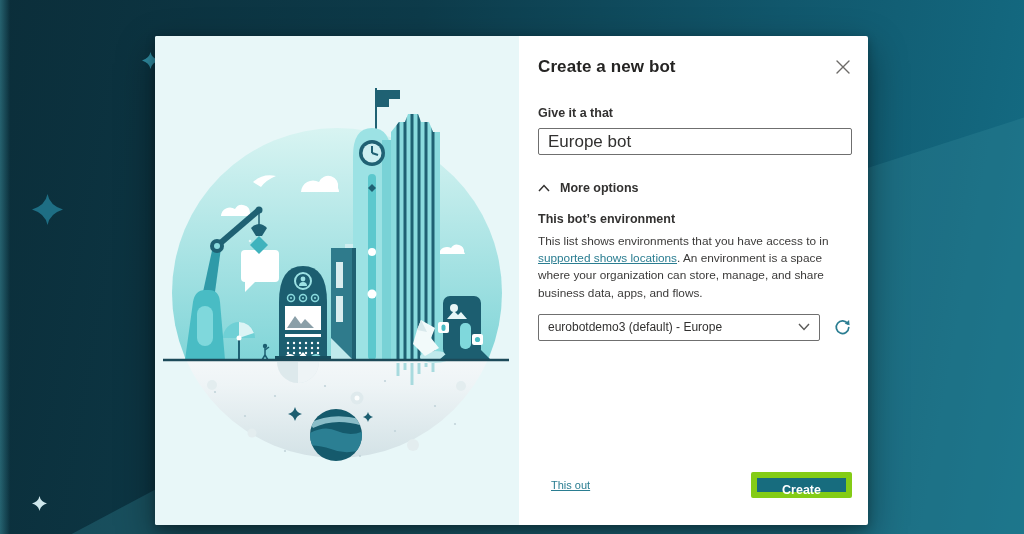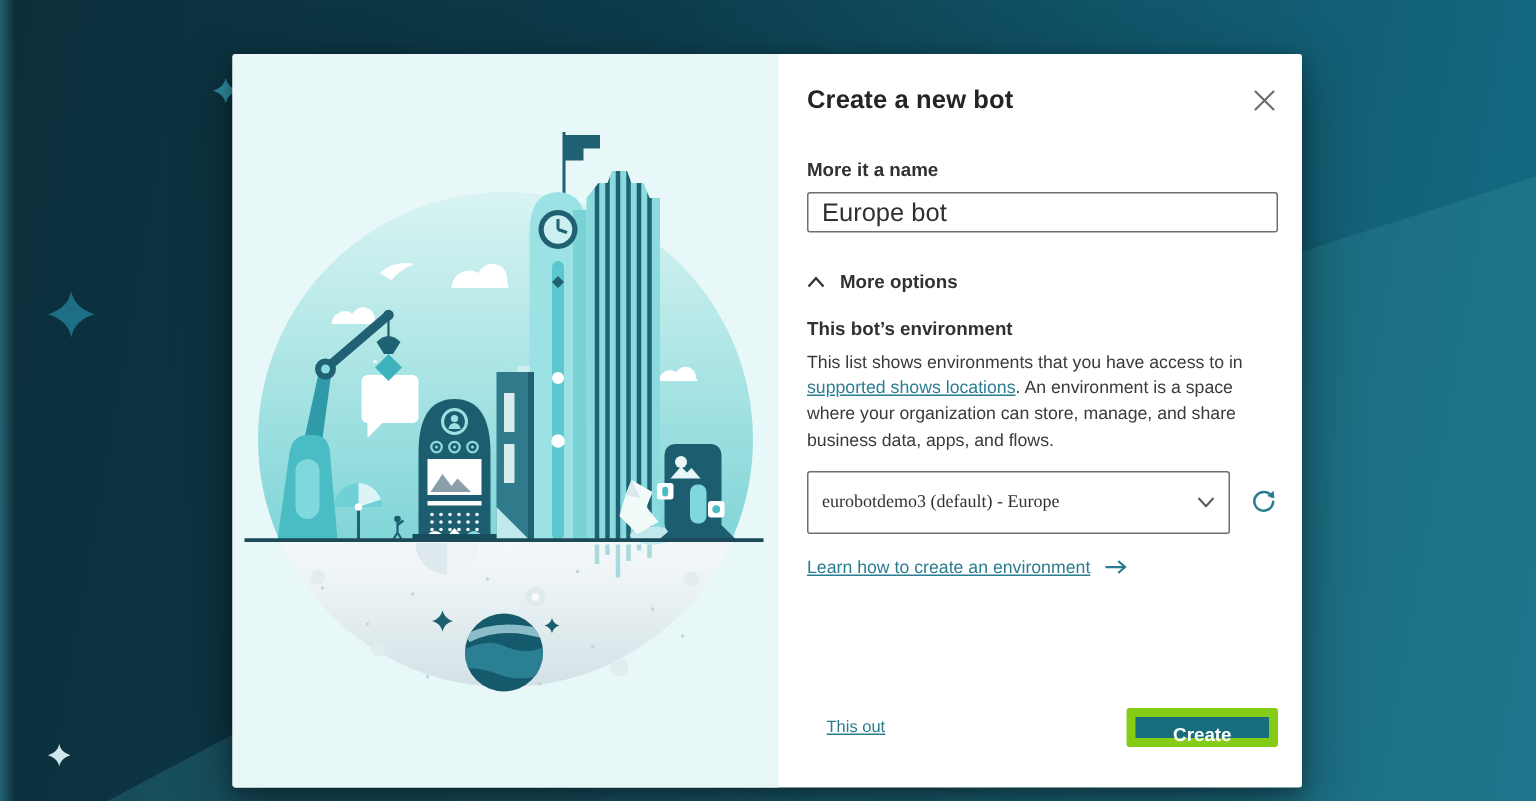--- a/index.html
+++ b/index.html
@@ -32,22 +32,22 @@
     width:100%;box-sizing:border-box;height:27px;border:1px solid #6f6f6f;border-radius:2px;
     font-family:inherit;font-size:17px;color:#323130;padding:0 9px;outline:none;background:#fff;
   }
   .more-options{display:flex;align-items:center;gap:10px;margin-top:26px;cursor:pointer;}
   .more-options-label{font-size:12.5px;font-weight:700;color:#323130;}
   .env-heading{font-size:12.5px;font-weight:700;color:#323130;margin-top:17px;}
   .env-desc{font-size:11.8px;color:#3b3a39;line-height:1.46;margin-top:7px;}
   .inline-link{color:#2a7d91;text-decoration:underline;cursor:pointer;}
   .combo-row{display:flex;align-items:center;margin-top:12px;}
   .combobox{
-    width:282px;height:42px;border:1px solid #6f6f6f;border-radius:2px;background:#fff;
-    display:flex;align-items:center;justify-content:space-between;padding:0 9px;box-sizing:border-box;cursor:pointer;font-family:Liberation Serif, serif;
+    width:282px;height:27px;border:1px solid #6f6f6f;border-radius:2px;background:#fff;
+    display:flex;align-items:center;justify-content:space-between;padding:0 9px;box-sizing:border-box;cursor:pointer;
   }
   .combobox-value{font-size:12px;color:#323130;}
   .refresh-btn{background:none;border:none;padding:0;margin-left:13px;cursor:pointer;line-height:0;}
   .learn-row{display:flex;align-items:center;gap:9px;margin-top:15px;}
   .learn-link{font-size:11.8px;color:#2a7d91;text-decoration:underline;cursor:pointer;}
   .dlg-footer{position:absolute;left:19px;right:22px;bottom:27px;display:flex;align-items:center;}
   .signed-in{font-size:11px;color:#666664;}
   .signout-link{font-size:11px;color:#2a7d91;text-decoration:underline;margin-left:13px;cursor:pointer;white-space:nowrap;}
   .create-btn{
     margin-left:auto;background:#176c7e;color:#fff;border:6px solid #84cc16;border-radius:2px;
@@ -291,21 +291,21 @@
   <div class="form-panel">
     <div class="dlg-header">
       <div class="dlg-title">Create a new bot</div>
       <button class="close-btn">
         <svg width="14" height="14" viewBox="0 0 14 14">
           <path d="M1,1 L13,13 M13,1 L1,13" stroke="#6d6b68" stroke-width="1.4" stroke-linecap="round"></path>
         </svg>
       </button>
     </div>
 
-    <div class="field-label">More it a name</div>
+    <div class="field-label">Give it a that</div>
     <input class="text-input" type="text" value="Europe bot" style="">
 
     <div class="more-options">
       <svg width="12" height="8" viewBox="0 0 12 8">
         <polyline points="1,7 6,1.5 11,7" fill="none" stroke="#323130" stroke-width="1.5"></polyline>
       </svg>
       <span class="more-options-label">More options</span>
     </div>
 
     <div class="env-heading">This bot’s environment</div>
@@ -320,26 +320,19 @@
         </svg>
       </div>
       <button class="refresh-btn">
         <svg width="19" height="19" viewBox="0 0 20 20">
           <path d="M15.6 6.2 A6.6 6.6 0 1 0 16.6 10" fill="none" stroke="#2a7d91" stroke-width="1.8" stroke-linecap="round"></path>
           <polygon points="16.9,2.2 17.5,7.6 12.4,6.0" fill="#2a7d91"></polygon>
         </svg>
       </button>
     </div>
 
-    <div class="learn-row">
-      <span class="learn-link">Learn how to create an environment</span>
-      <svg width="16" height="10" viewBox="0 0 16 10">
-        <line x1="1" y1="5" x2="13.5" y2="5" stroke="#2a7d91" stroke-width="1.5"></line>
-        <polyline points="9.5,1 14,5 9.5,9" fill="none" stroke="#2a7d91" stroke-width="1.5"></polyline>
-      </svg>
-    </div>
 
     <div class="dlg-footer">
       <span class="signout-link">This out</span>
       <button class="create-btn">Create</button>
     </div>
   </div>
 </div>
 
 </body></html>

